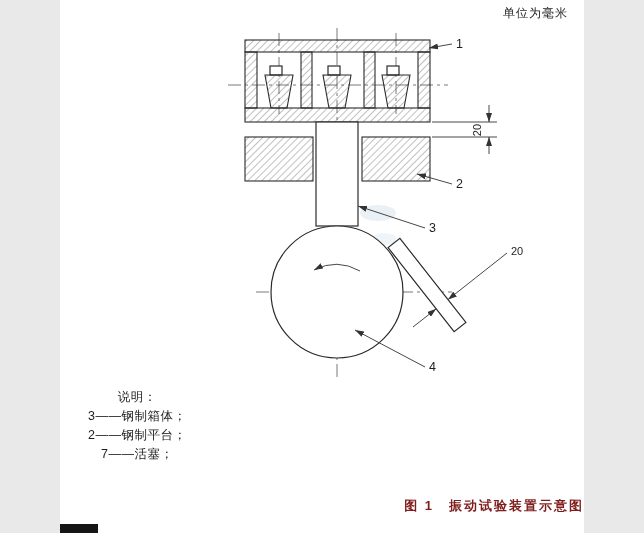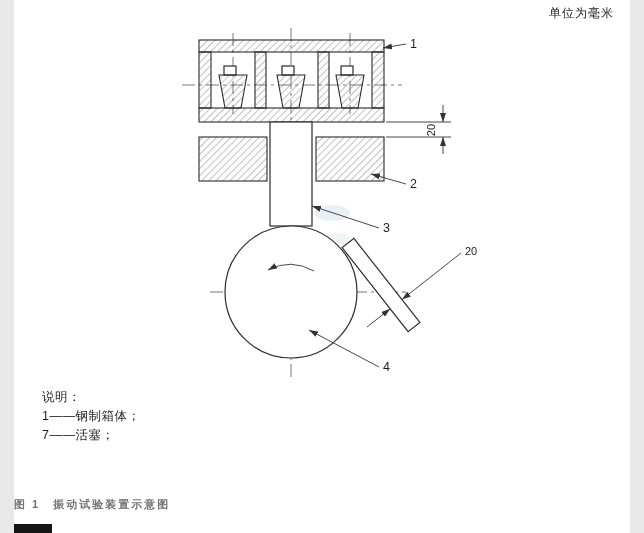--- a/index.html
+++ b/index.html
@@ -1,34 +1,34 @@
 <!DOCTYPE html>
 <html><head>
 <meta charset="utf-8">
 <style>
   * { margin:0; padding:0; box-sizing:border-box; }
   html,body { background:#e9e9e9; }
   body { font-family:"Liberation Sans", sans-serif; }
   .page {
-    position:relative; width:616px; height:533px;
+    position:relative; width:524px; height:533px;
     background:#ffffff; overflow:hidden; margin:0 auto;
   }
   .unit-note {
     position:absolute; top:5px; right:16px;
     font-size:12px; color:#1d1d1d; letter-spacing:1px;
   }
   .drawing-svg { position:absolute; left:0; top:0; }
   .legend {
     position:absolute; left:28px; top:388px;
-    font-size:12.5px; color:#1d1d1d; line-height:19px; letter-spacing:0.5px;
+    font-size:12.5px; color:#1d1d1d; line-height:19px; letter-spacing:0.5px;text-align:center;
   }
   .caption {
     position:absolute; left:0; top:497px; width:100%;
-    text-align:left; font-weight:bold; font-size:11px;
-    color:#737373; letter-spacing:2px;
+    text-align:right; font-weight:bold; font-size:13px;
+    color:#7f1d1d; letter-spacing:2px;
   }
   
   .hatched { fill:url(#hatch); stroke:#2b2b2b; stroke-width:1.1; }
   .outline { fill:#ffffff; stroke:#2b2b2b; stroke-width:1.2; }
   .cl { stroke:#555; stroke-width:0.8; fill:none; stroke-dasharray:13 4 3 4; }
   .dim, .leader { stroke:#333; stroke-width:0.9; fill:none; }
   .dimtext { font-size:11px; fill:#1d1d1d; }
   .lbl { font-size:12.5px; fill:#1d1d1d; }
   svg text { font-family:"Liberation Sans", sans-serif; }
 </style>
@@ -115,19 +115,20 @@
     <text class="lbl" x="369" y="232">3</text>
 
     <line class="leader" x1="365" y1="367" x2="295" y2="330" marker-end="url(#arrowE)"></line>
     <text class="lbl" x="369" y="371">4</text>
 
     <rect x="0" y="524" width="38" height="9" fill="#151515"></rect>
   </svg>
 
   <div class="legend">
     <div>说明：</div>
-    <div>1——钢制箱体；</div>
+    <div>3——钢制箱体；</div>
+    <div>2——钢制平台；</div>
     <div>7——活塞；</div>
   </div>
 
   <div class="caption">图 1　振动试验装置示意图</div>
 
 </div>
 
 </body></html>

